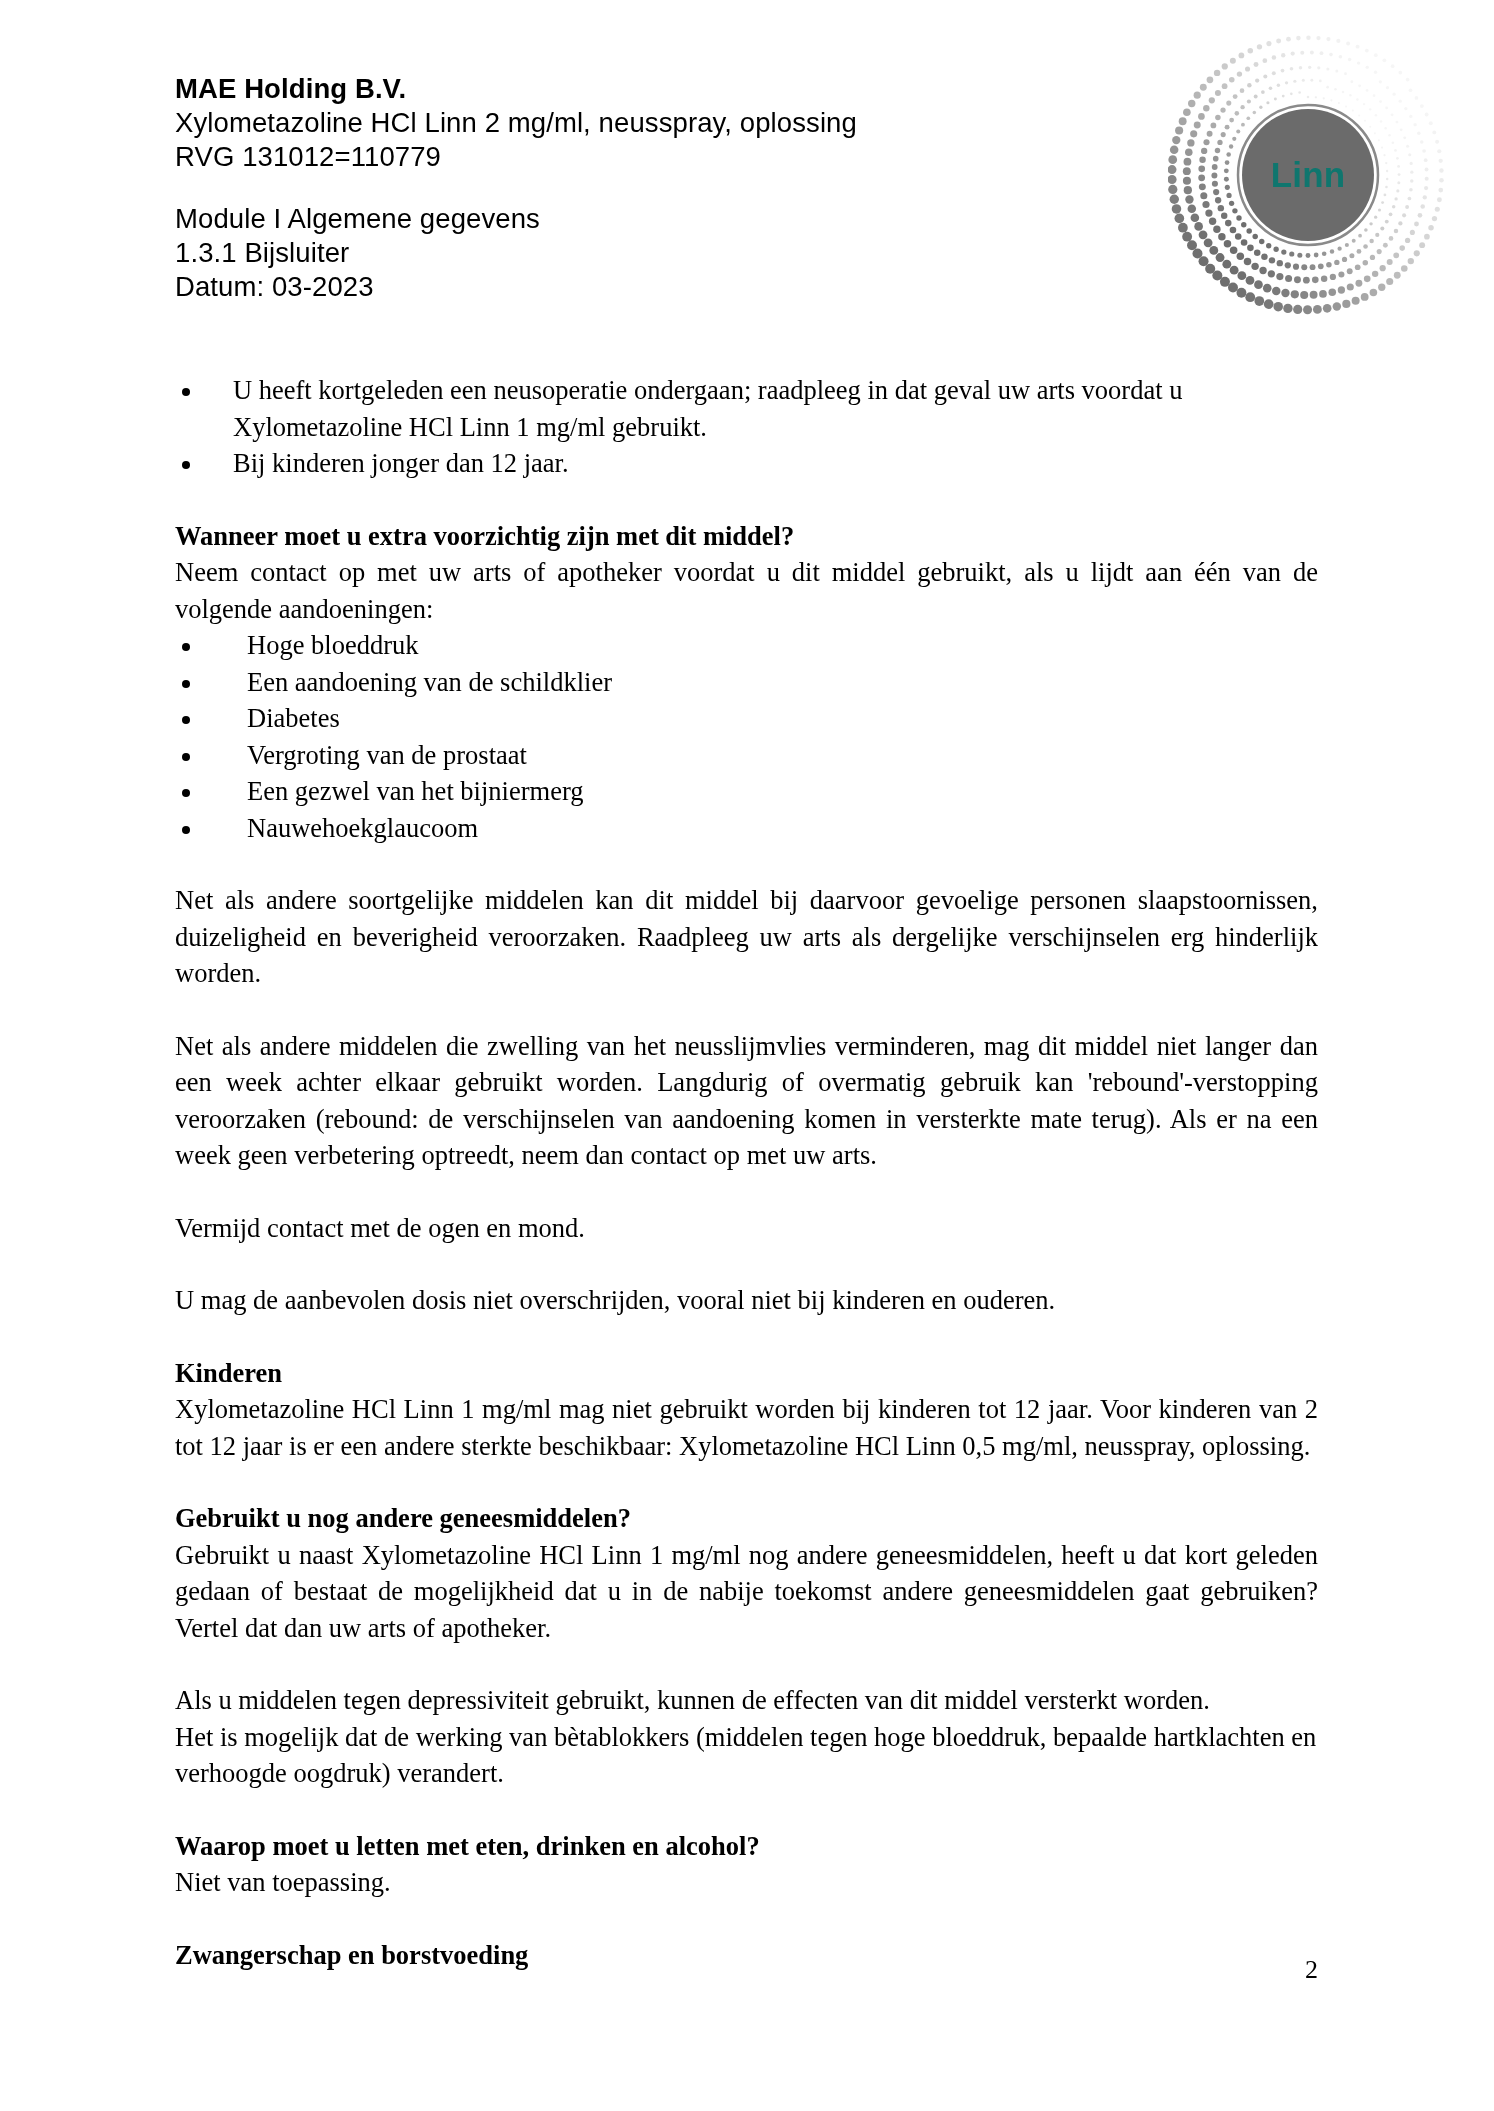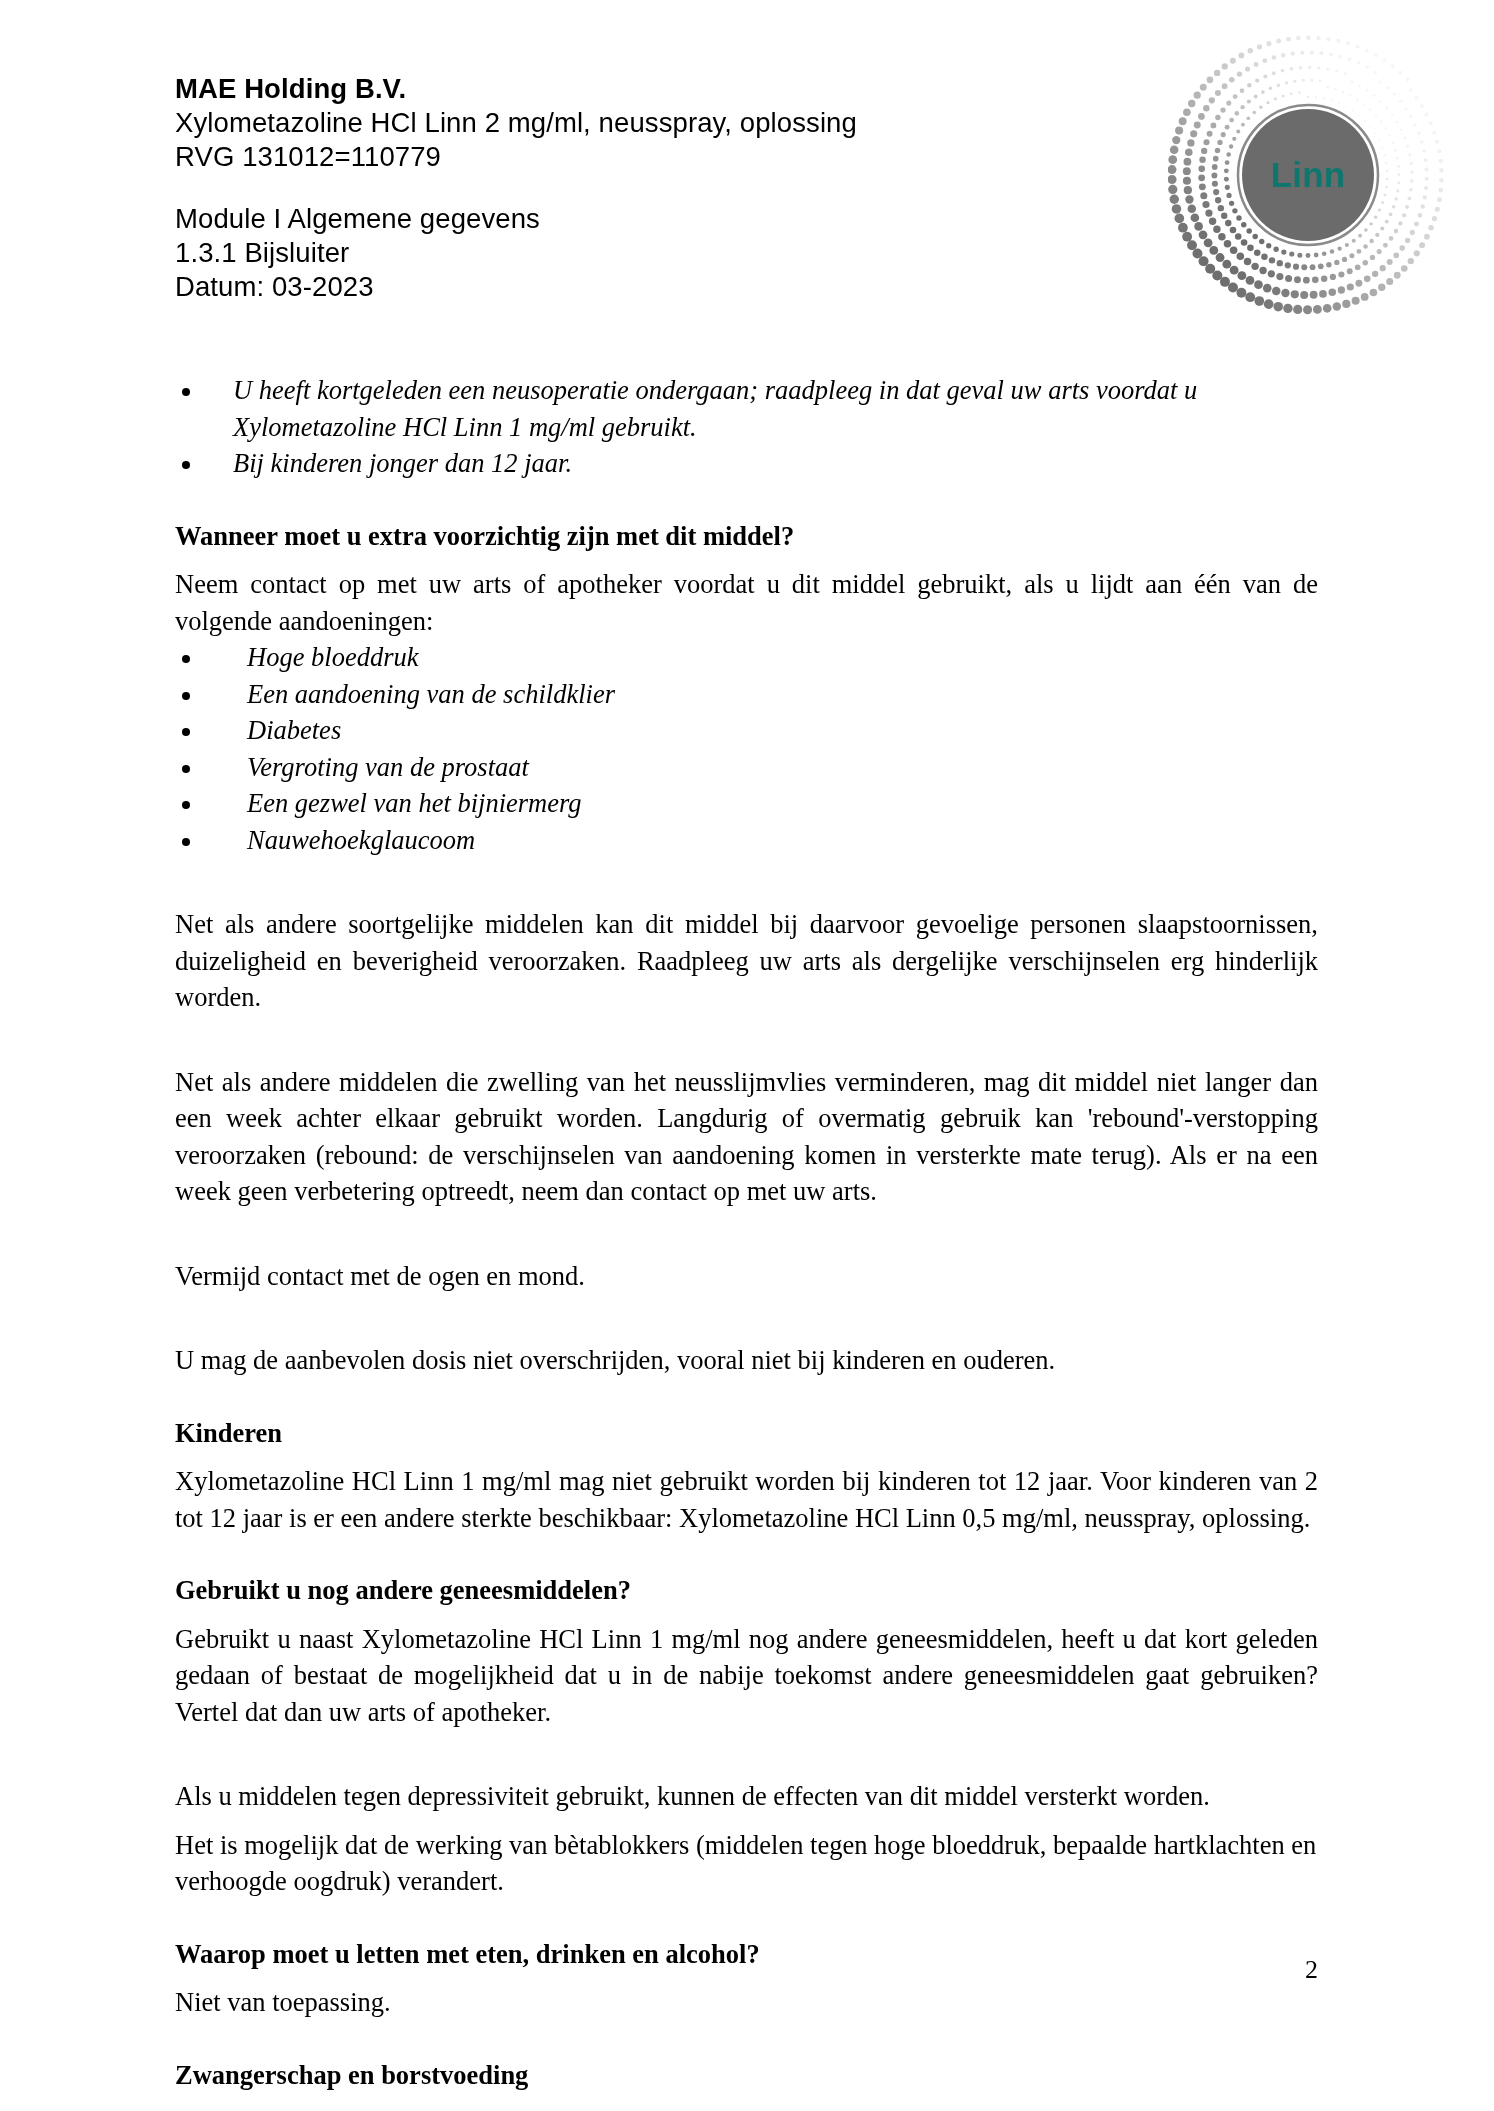--- a/index.html
+++ b/index.html
@@ -82,37 +82,35 @@
   p, ul {
     margin: 0;
     padding: 0;
   }
 
   .para {
     font-size: 26.5px;
     line-height: 36.5px;
     text-align: justify;
     margin-bottom: 0;
-    margin-top: 12px;
   }
   .para.nojust { text-align: left; }
 
   .hd {
     font-size: 26.5px;
     line-height: 36.5px;
     font-weight: bold;
   }
 
   .spacer {
     height: 36px;
   }
 
   ul.blist {
     list-style: none;
-    font-style: italic;
   }
   ul.blist li {
     position: relative;
     font-size: 26.5px;
     line-height: 36.5px;
     padding-left: 68px;
   }
   ul.blist li::before {
     content: "";
     position: absolute;

